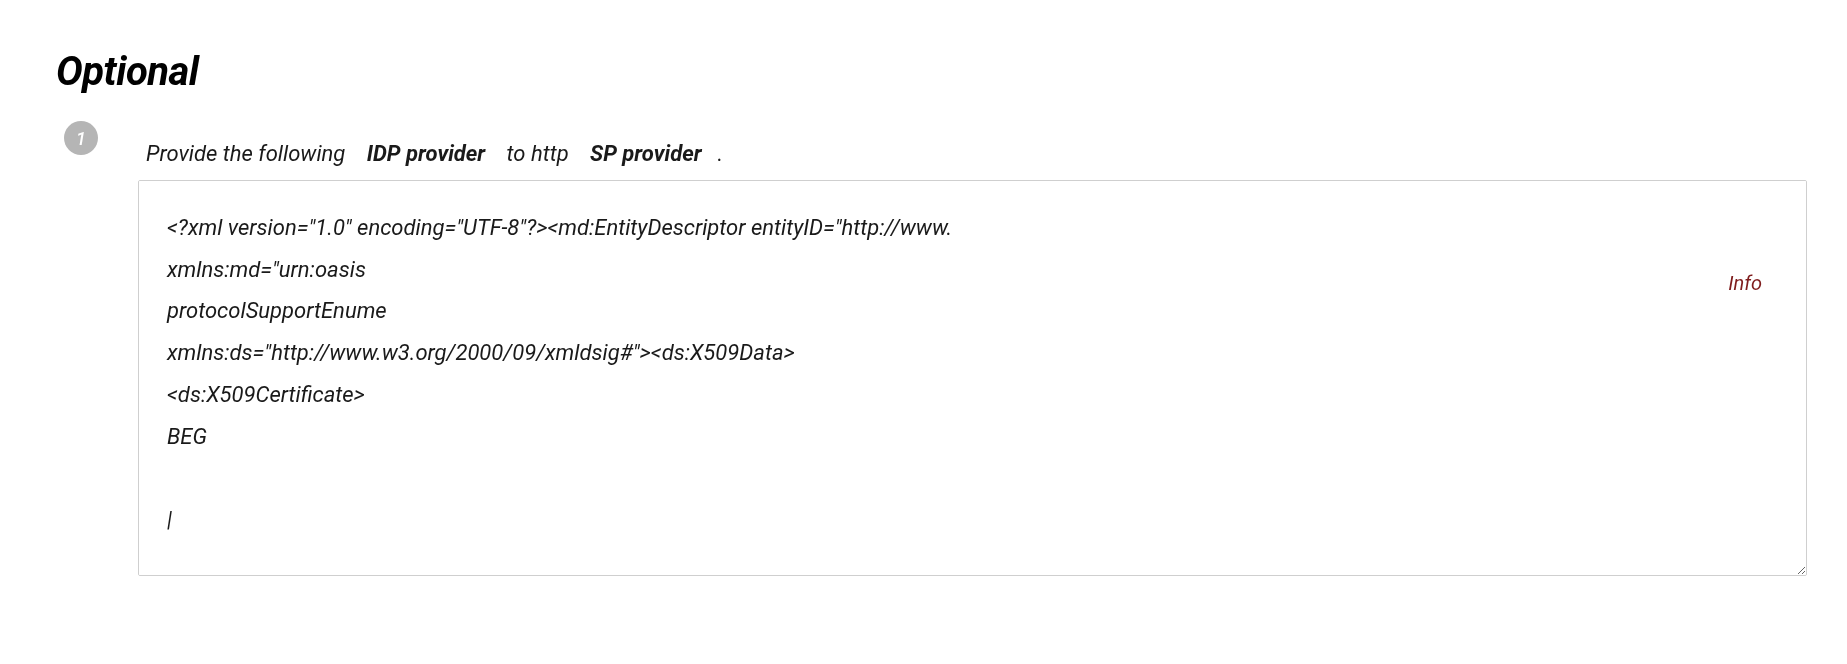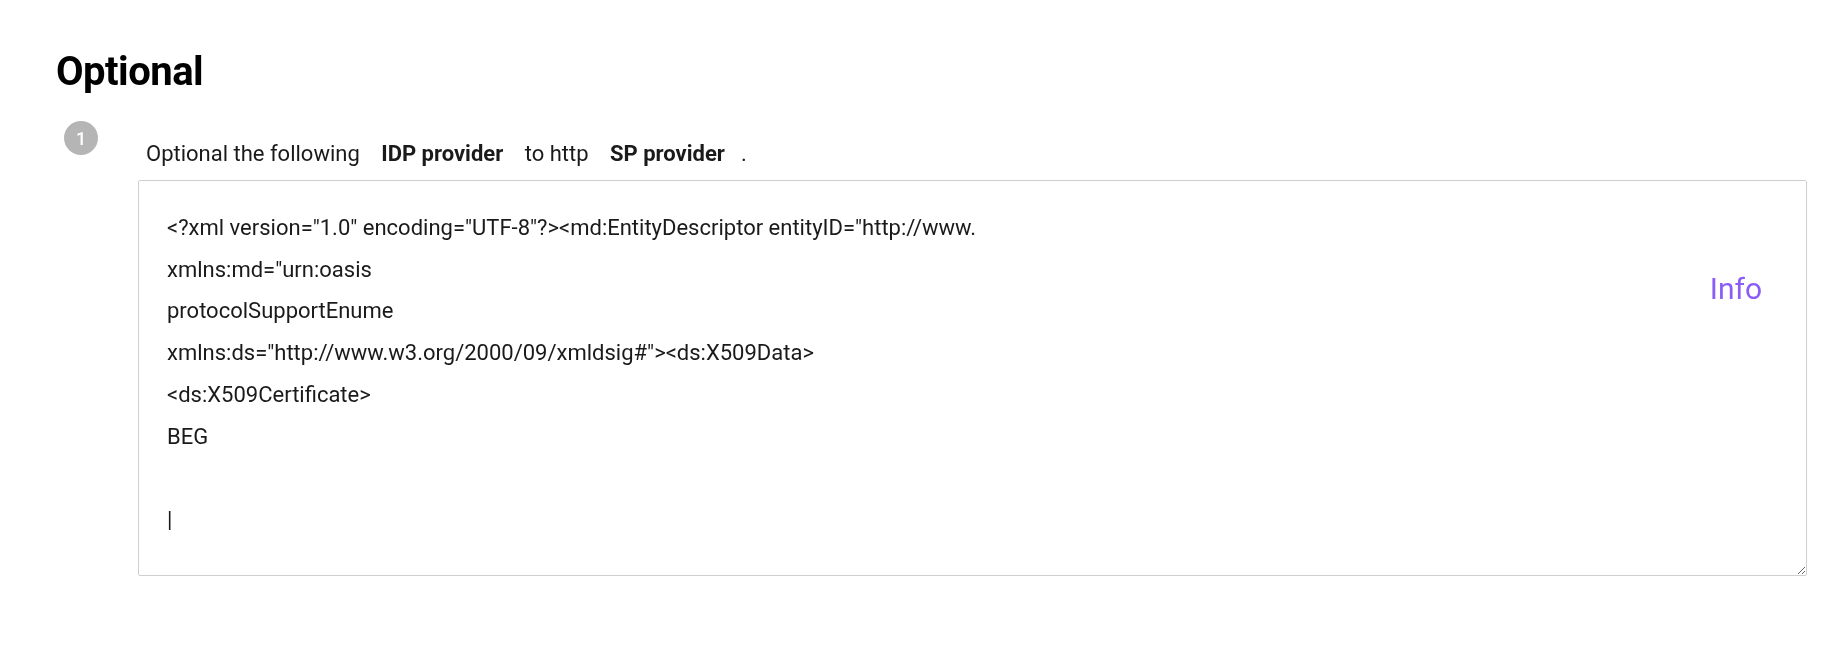--- a/index.html
+++ b/index.html
@@ -1,18 +1,19 @@
 <!DOCTYPE html>
 <html><head>
   <meta charset="utf-8">
   <style>
     * {
       box-sizing: border-box;
       margin: 8px;
       padding: 0;
+      font-style: italic;
     }
     body {
       font-family: -apple-system, BlinkMacSystemFont, "Segoe UI", Roboto, Helvetica, Arial, sans-serif;
       background: #ffffff;
       color: #1a1a1a;
       padding: 24px 32px;
       width: 1847px;
     }
     .section-title {
       font-size: 40px;
@@ -68,22 +69,22 @@
       line-height: 1.9;
       color: #1a1a1a;
       font-family: -apple-system, BlinkMacSystemFont, "Segoe UI", Roboto, Helvetica, Arial, sans-serif;
       white-space: pre-wrap;
       word-break: break-word;
     }
     .info-label {
       position: absolute;
       top: 82px;
       right: 36px;
-      font-size: 30px;
-      color: #8b5cf6;
+      font-size: 20px;
+      color: #7f1d1d;
       text-align: center;
     }
     
     .metadata-box::-webkit-scrollbar {
       width: 14px;
     }
     .metadata-box::-webkit-scrollbar-track {
       background: #f0f0f0;
     }
     .metadata-box::-webkit-scrollbar-thumb {
@@ -94,21 +95,21 @@
   </style>
 </head>
 <body>
 
 <h1 class="section-title">Optional</h1>
 
 <div class="step-row">
   <div class="step-badge">1</div>
   <div class="step-content">
     <p class="instruction">
-      <span>Optional the following </span><strong>IDP provider</strong><span> to http </span><strong>SP provider</strong><span>.</span>
+      <span>Provide the following </span><strong>IDP provider</strong><span> to http </span><strong>SP provider</strong><span>.</span>
     </p>
     <div class="metadata-box">
       <div class="metadata-content">&lt;?xml version="1.0" encoding="UTF-8"?&gt;&lt;md:EntityDescriptor entityID="http://www.
 xmlns:md="urn:oasis
 protocolSupportEnume
 xmlns:ds="http://www.w3.org/2000/09/xmldsig#"&gt;&lt;ds:X509Data&gt;
 &lt;ds:X509Certificate&gt;
 BEG
 
 |

